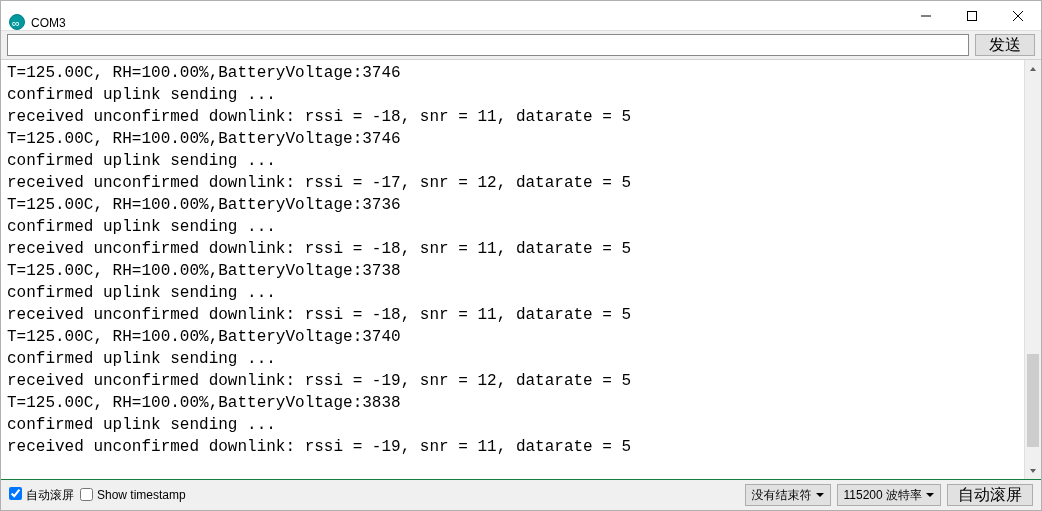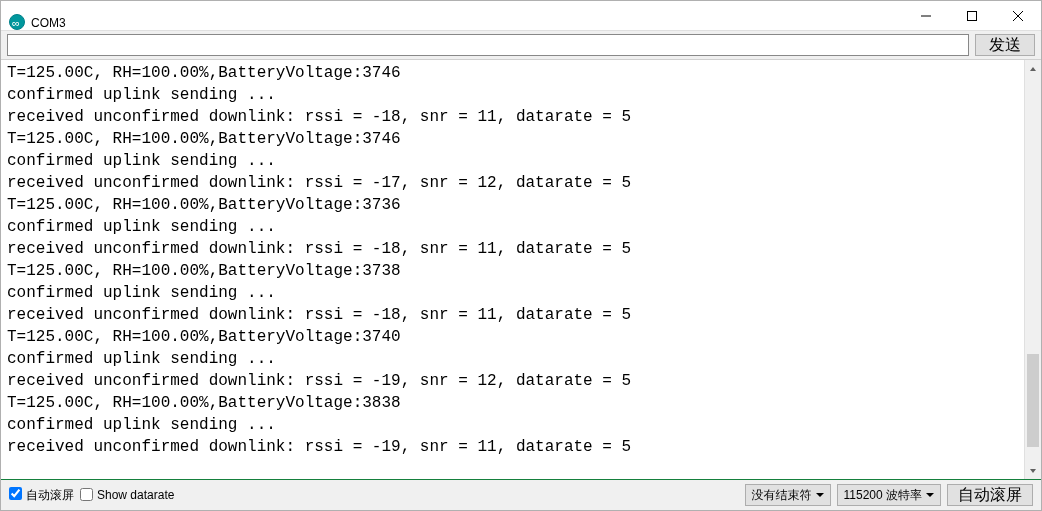--- a/index.html
+++ b/index.html
@@ -168,21 +168,21 @@
     </div>
   </div>
 
   <div class="bottom-bar">
     <label class="checkbox-wrap">
       <input type="checkbox" id="cb-autoscroll" checked="" style="">
       <span>自动滚屏</span>
     </label>
     <label class="checkbox-wrap">
       <input type="checkbox" id="cb-ts" style="">
-      <span>Show datarate</span>
+      <span>Show timestamp</span>
     </label>
     <div class="spacer"></div>
     <div class="select">没有结束符</div>
     <div class="select">115200 波特率</div>
     <div class="btn">自动滚屏</div>
   </div>
 
 </div>
 
 </body></html>

